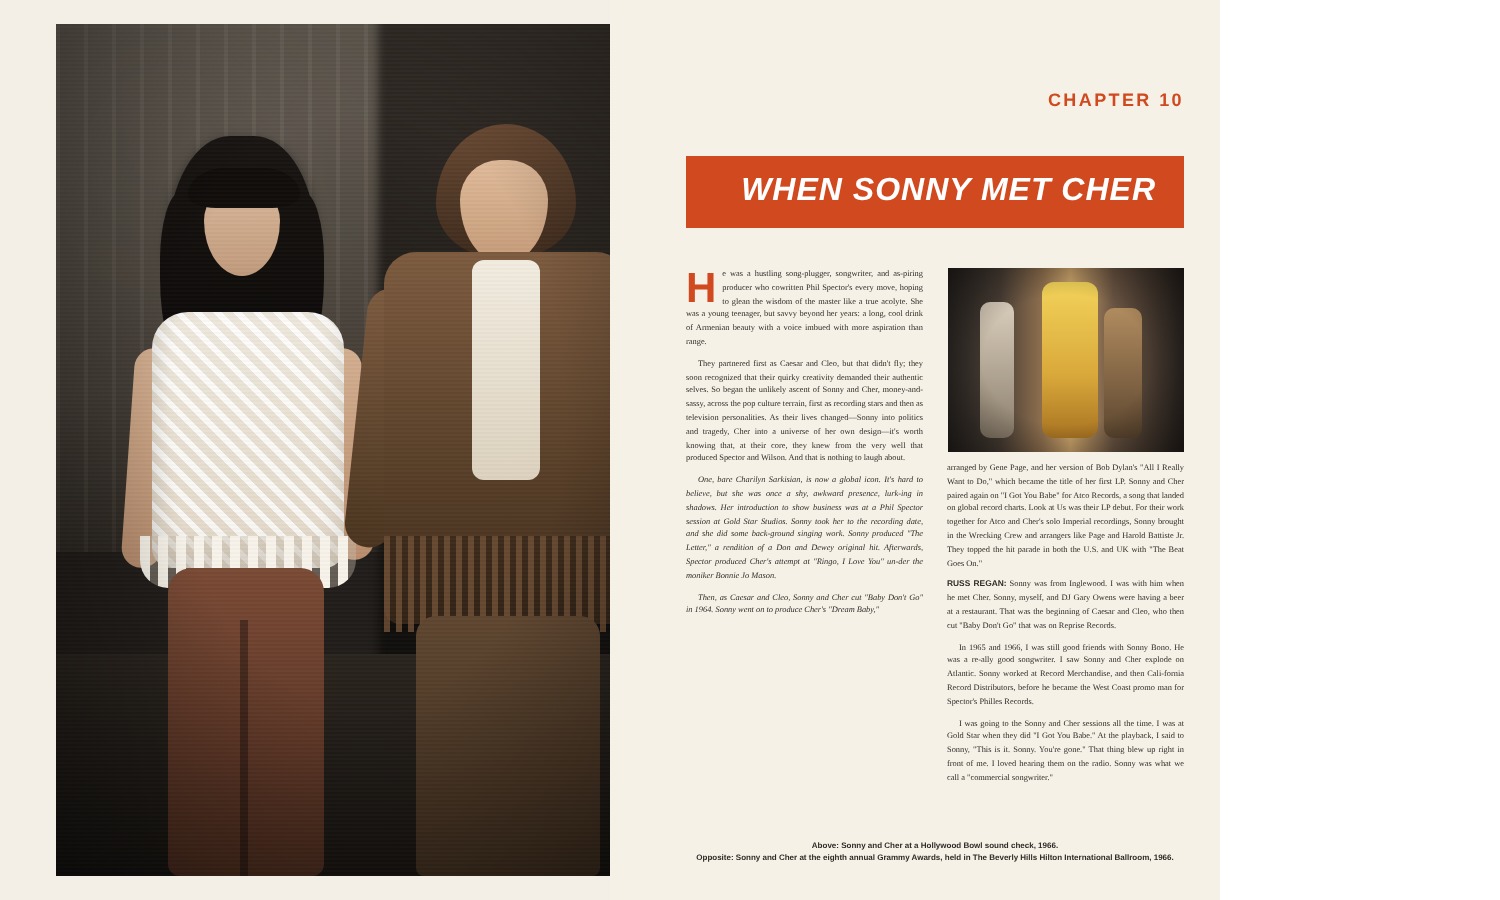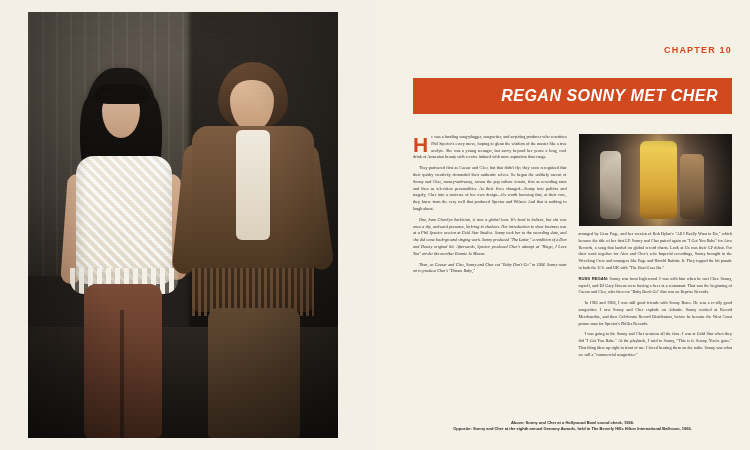--- a/index.html
+++ b/index.html
@@ -8,21 +8,21 @@
     background: #ffffff;
   }
   body {
     width: 750px;
     height: 450px;
     overflow: hidden;
     font-family: "Liberation Serif", serif;
   }
   .spread {
     position: relative;
-    width: 750px;
+    width: 610px;
     height: 450px;
     background: #b91c1c;
     display: flex;
   }
 
   
   .page-left {
     position: relative;
     width: 375px;
     height: 450px;
@@ -348,21 +348,21 @@
       <div class="grain"></div>
       <div class="vignette"></div>
     </div>
   </div>
 
   <div class="page-right">
 
     <div class="chapter-label">CHAPTER 10</div>
 
     <div class="title-bar">
-      <span class="title">REGAN SONNY MET CHER</span>
+      <span class="title">WHEN SONNY MET CHER</span>
     </div>
 
     <div class="cols">
       <p>
         <span class="dropcap">H</span><span>e was a hustling song-plugger, songwriter, and as-piring producer who cowritten Phil Spector's every move, hoping to glean the wisdom of the master like a true acolyte. She was a young teenager, but savvy beyond her years: a long, cool drink of Armenian beauty with a voice imbued with more aspiration than range.</span>
       </p>
       <p class="indent">They partnered first as Caesar and Cleo, but that didn't fly; they soon recognized that their quirky creativity demanded their authentic selves. So began the unlikely ascent of Sonny and Cher, money-and-sassy, across the pop culture terrain, first as recording stars and then as television personalities. As their lives changed—Sonny into politics and tragedy, Cher into a universe of her own design—it's worth knowing that, at their core, they knew from the very well that produced Spector and Wilson. And that is nothing to laugh about.</p>
       <p class="indent italic">One, bare Charilyn Sarkisian, is now a global icon. It's hard to believe, but she was once a shy, awkward presence, lurk-ing in shadows. Her introduction to show business was at a Phil Spector session at Gold Star Studios. Sonny took her to the recording date, and she did some back-ground singing work. Sonny produced "The Letter," a rendition of a Don and Dewey original hit. Afterwards, Spector produced Cher's attempt at "Ringo, I Love You" un-der the moniker Bonnie Jo Mason.</p>
       <p class="indent italic">Then, as Caesar and Cleo, Sonny and Cher cut "Baby Don't Go" in 1964. Sonny went on to produce Cher's "Dream Baby,"</p>
 

